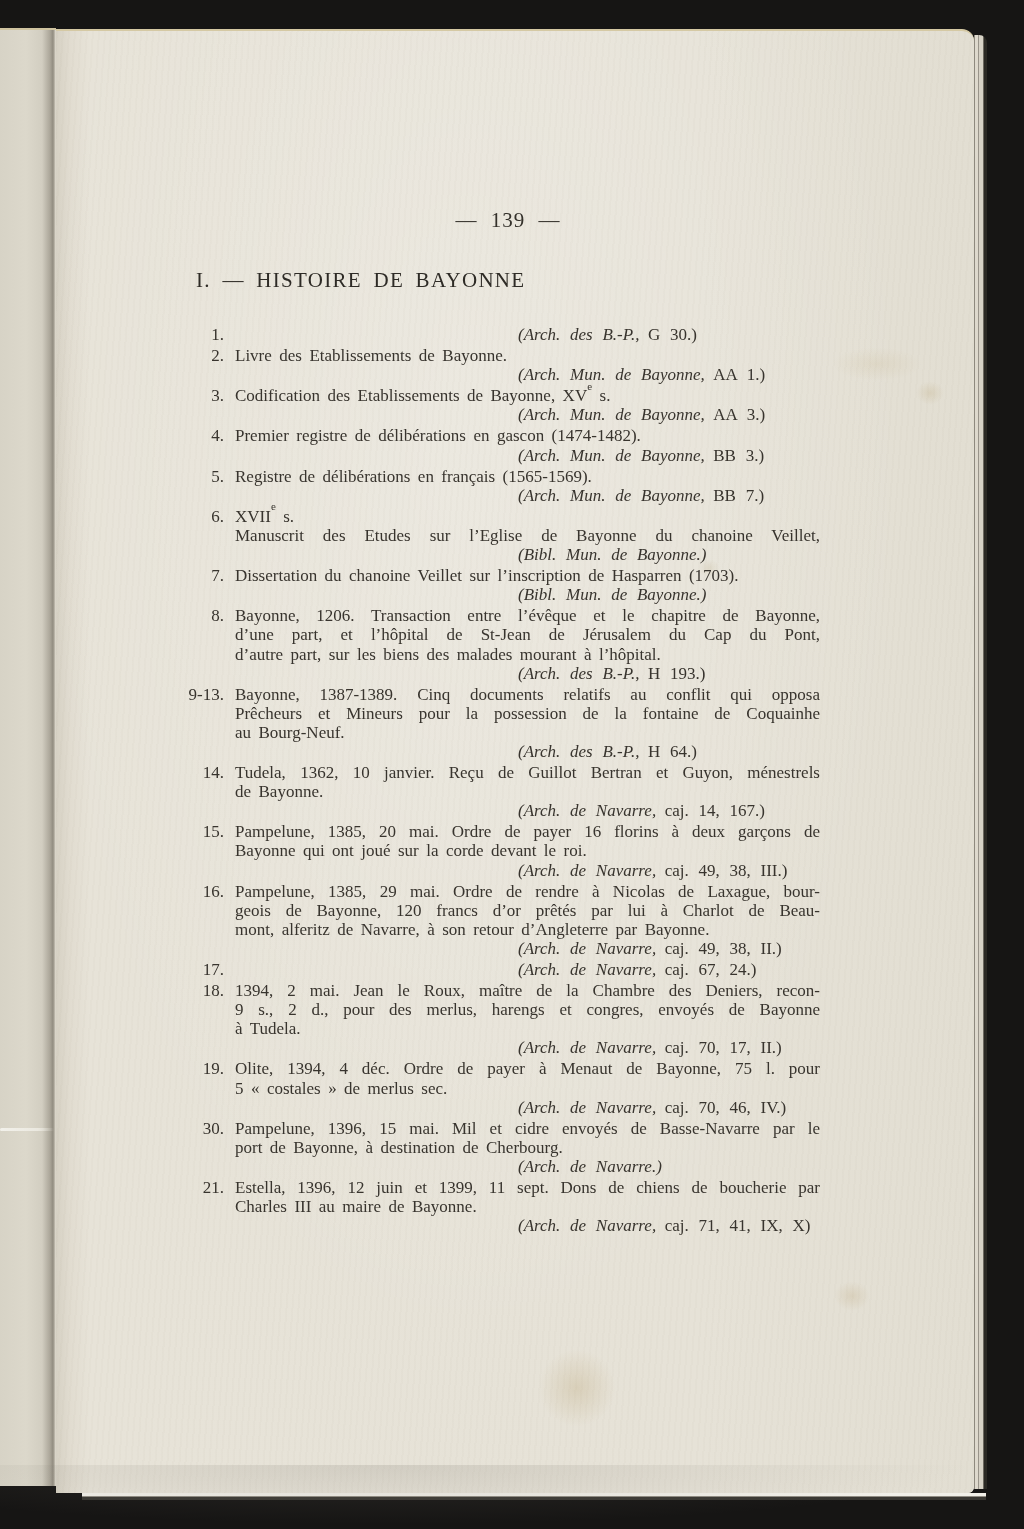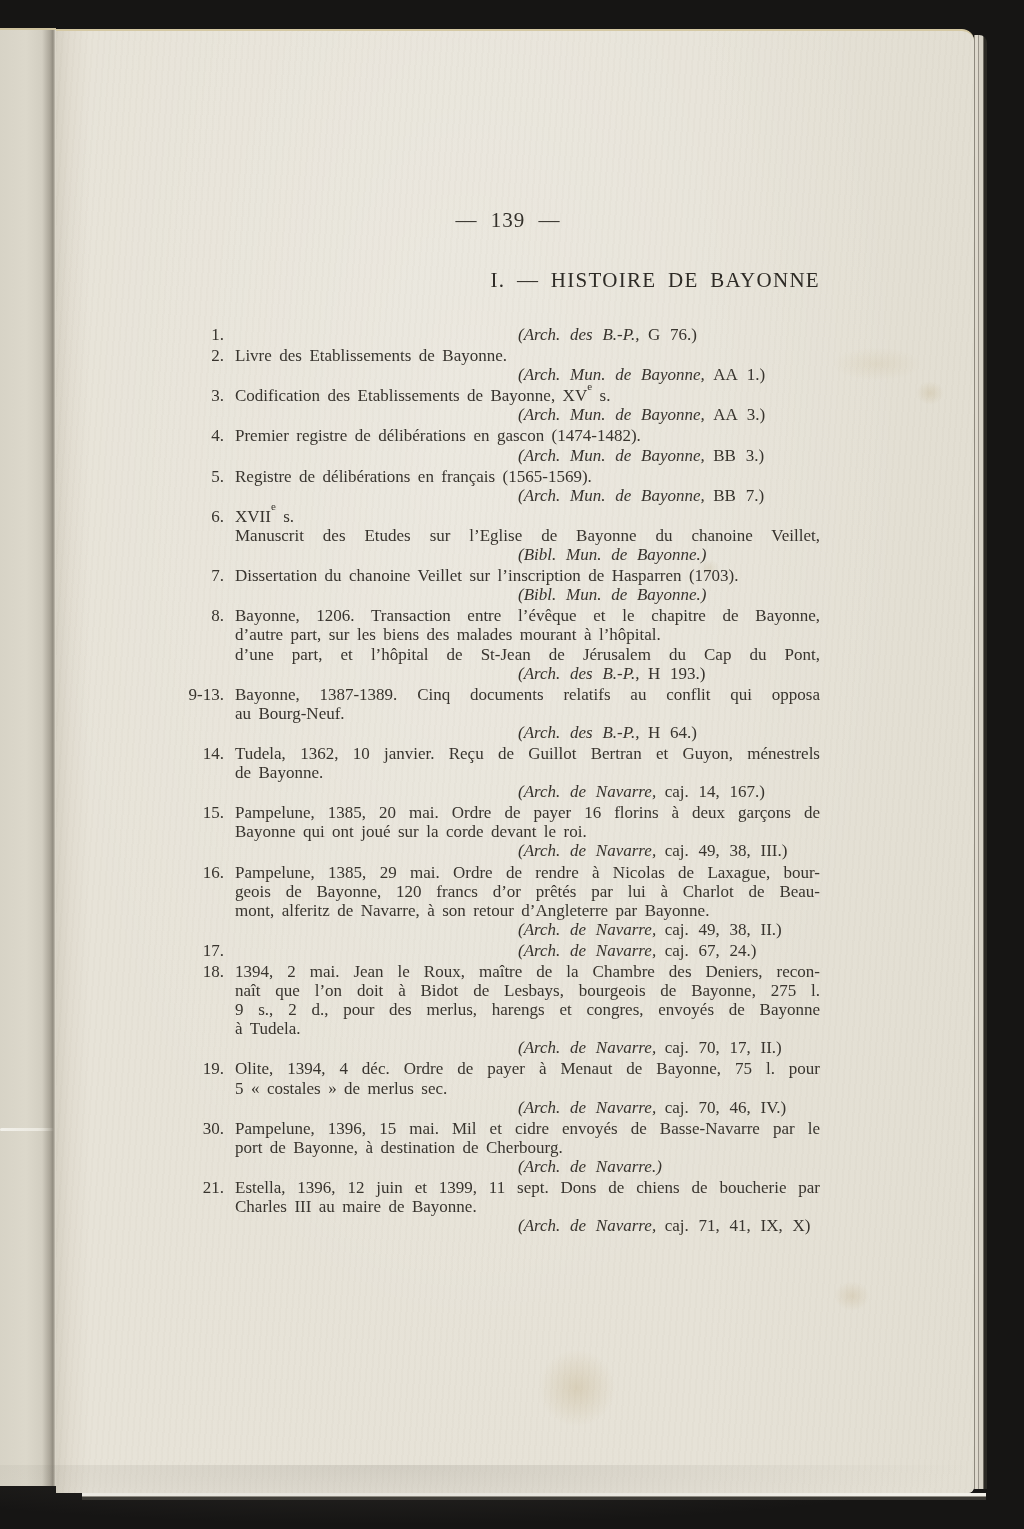--- a/index.html
+++ b/index.html
@@ -76,21 +76,21 @@
 
   
   .pagenum {
     position: absolute; left: 130px; top: 176px; width: 634px;
     text-align: center; text-indent: 10px;
     font-size: 21px; line-height: 26px; letter-spacing: 1px; word-spacing: 7px;
     color: #34312b;
   }
   .heading {
     position: absolute; left: 130px; top: 236px; width: 634px; margin: 0;
-    text-align: right; text-indent: 10px;
+    text-align: left; text-indent: 10px;
     font-size: 21px; line-height: 26px; font-weight: 400;
     letter-spacing: 1.3px; word-spacing: 5px;
     color: #2e2b26;
   }
   .entries {
     position: absolute; left: 130px; top: 294px; width: 634px;
     font-size: 17px; line-height: 19.1px;
   }
   .entry { position: relative; margin-bottom: 2px; }
   .entry .num {
@@ -119,21 +119,21 @@
     <div class="stain s2"></div>
     <div class="stain s3"></div>
     <div class="stain s4"></div>
     <div class="stain s5"></div>
 
     <div class="pagenum">— 139 —</div>
     <h1 class="heading">I. — HISTOIRE DE BAYONNE</h1>
     <div class="entries">
         <div class="entry">
           <span class="num">1.</span>
-          <div class="ref"><span class="ref-i">(Arch. des B.-P.,</span> <span class="ref-code">G 76.)</span></div>
+          <div class="ref"><span class="ref-i">(Arch. des B.-P.,</span> <span class="ref-code">G 30.)</span></div>
         </div>
         <div class="entry">
           <span class="num">2.</span>
           <div class="etext">
             <div class="eline">Livre des Etablissements de Bayonne.</div>
           </div>
           <div class="ref"><span class="ref-i">(Arch. Mun. de Bayonne,</span> <span class="ref-code">AA 1.)</span></div>
         </div>
         <div class="entry">
           <span class="num">3.</span>
@@ -168,29 +168,30 @@
           <span class="num">7.</span>
           <div class="etext">
             <div class="eline">Dissertation du chanoine Veillet sur l’inscription de Hasparren (1703).</div>
           </div>
           <div class="ref"><span class="ref-i">(Bibl. Mun. de Bayonne.)</span></div>
         </div>
         <div class="entry">
           <span class="num">8.</span>
           <div class="etext">
             <div class="eline jline">Bayonne, 1206. Transaction entre l’évêque et le chapitre de Bayonne,</div>
+            <div class="eline jline">d’une part, et l’hôpital de St-Jean de Jérusalem du Cap du Pont,</div>
             <div class="eline">d’autre part, sur les biens des malades mourant à l’hôpital.</div>
-            <div class="eline jline">d’une part, et l’hôpital de St-Jean de Jérusalem du Cap du Pont,</div>
           </div>
           <div class="ref"><span class="ref-i">(Arch. des B.-P.,</span> <span class="ref-code">H 193.)</span></div>
         </div>
         <div class="entry">
           <span class="num">9-13.</span>
           <div class="etext">
             <div class="eline jline">Bayonne, 1387-1389. Cinq documents relatifs au conflit qui opposa</div>
+            <div class="eline jline">Prêcheurs et Mineurs pour la possession de la fontaine de Coquainhe</div>
             <div class="eline">au Bourg-Neuf.</div>
           </div>
           <div class="ref"><span class="ref-i">(Arch. des B.-P.,</span> <span class="ref-code">H 64.)</span></div>
         </div>
         <div class="entry">
           <span class="num">14.</span>
           <div class="etext">
             <div class="eline jline">Tudela, 1362, 10 janvier. Reçu de Guillot Bertran et Guyon, ménestrels</div>
             <div class="eline">de Bayonne.</div>
           </div>
@@ -214,21 +215,20 @@
           <div class="ref"><span class="ref-i">(Arch. de Navarre,</span> <span class="ref-code">caj. 49, 38, II.)</span></div>
         </div>
         <div class="entry">
           <span class="num">17.</span>
           <div class="ref"><span class="ref-i">(Arch. de Navarre,</span> <span class="ref-code">caj. 67, 24.)</span></div>
         </div>
         <div class="entry">
           <span class="num">18.</span>
           <div class="etext">
             <div class="eline jline">1394, 2 mai. Jean le Roux, maître de la Chambre des Deniers, recon-</div>
-            <div class="eline jline">naît que l’on doit à Bidot de Lesbays, bourgeois de Bayonne, 275 l.</div>
             <div class="eline jline">9 s., 2 d., pour des merlus, harengs et congres, envoyés de Bayonne</div>
             <div class="eline">à Tudela.</div>
           </div>
           <div class="ref"><span class="ref-i">(Arch. de Navarre,</span> <span class="ref-code">caj. 70, 17, II.)</span></div>
         </div>
         <div class="entry">
           <span class="num">19.</span>
           <div class="etext">
             <div class="eline jline">Olite, 1394, 4 déc. Ordre de payer à Menaut de Bayonne, 75 l. pour</div>
             <div class="eline">5 « costales » de merlus sec.</div>

